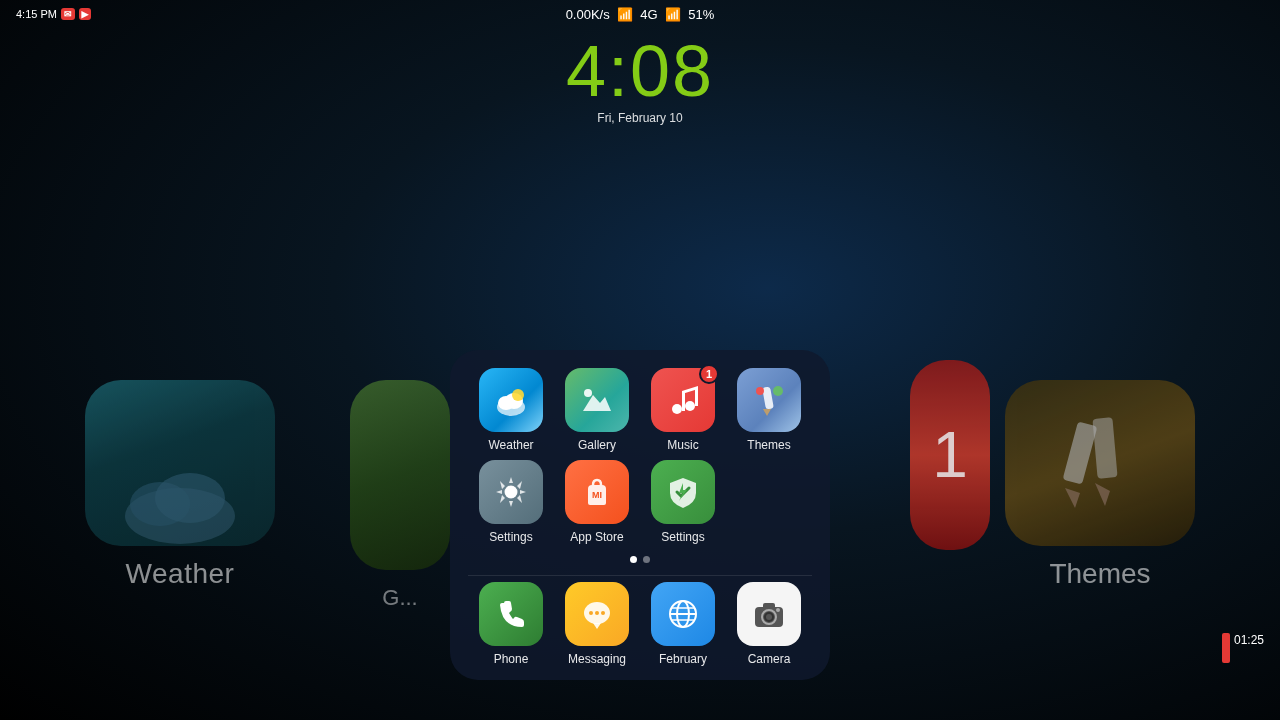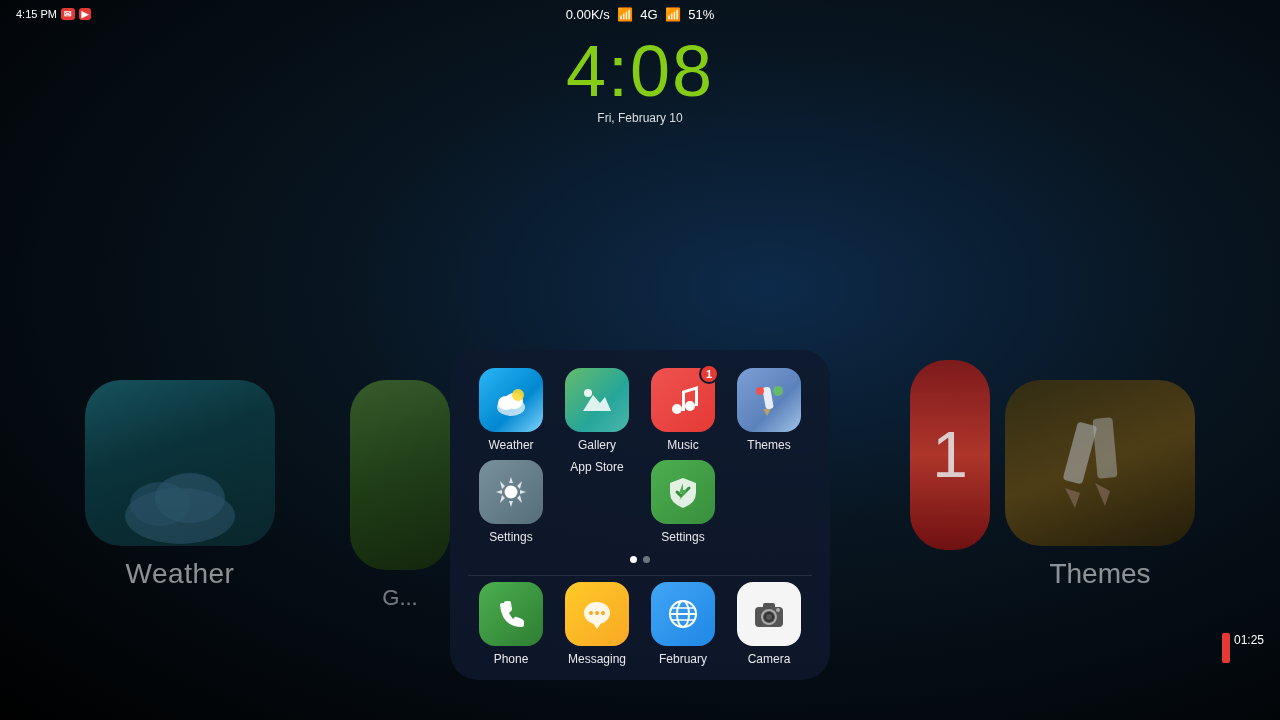--- a/index.html
+++ b/index.html
@@ -448,20 +448,28 @@
           <circle cx="19" cy="19" r="6" fill="white"></circle>
           <path d="M19 4 L21 10 L17 10 Z M19 34 L21 28 L17 28 Z M4 19 L10 21 L10 17 Z M34 19 L28 21 L28 17 Z M8 8 L13 13 L10 16 Z M30 30 L25 25 L28 22 Z M30 8 L25 13 L28 16 Z M8 30 L13 25 L10 22 Z" fill="rgba(255,255,255,0.8)"></path>
           <circle cx="19" cy="19" r="5" fill="none" stroke="rgba(255,255,255,0.9)" stroke-width="3"></circle>
           <circle cx="19" cy="19" r="3" fill="rgba(255,255,255,0.7)"></circle>
         </svg>
       </div>
       <span class="app-label">Settings</span>
     </div>
 
     <div class="app-item">
+      <div class="app-icon icon-appstore">
+        <svg width="38" height="38" viewBox="0 0 38 38">
+
+          <path d="M10 16 Q10 12 14 12 L24 12 Q28 12 28 16 L28 30 Q28 32 26 32 L12 32 Q10 32 10 30 Z" fill="rgba(255,255,255,0.9)"></path>
+          <path d="M15 12 Q15 7 19 7 Q23 7 23 12" fill="none" stroke="rgba(255,255,255,0.9)" stroke-width="2.5"></path>
+          <text x="19" y="25" text-anchor="middle" font-size="9" font-weight="bold" fill="#f4511e">MI</text>
+        </svg>
+      </div>
       <span class="app-label">App Store</span>
     </div>
 
     <div class="app-item">
       <div class="app-icon icon-security">
         <svg width="38" height="38" viewBox="0 0 38 38">
           <path d="M19 5 L32 10 L32 20 Q32 30 19 35 Q6 30 6 20 L6 10 Z" fill="rgba(255,255,255,0.85)"></path>
           <path d="M13 19 L17 23 L25 15" stroke="#388e3c" stroke-width="3" fill="none" stroke-linecap="round"></path>
 
           <path d="M19 10 L15 20 L19 20 L15 28 L23 17 L19 17 Z" fill="#4caf50"></path>

